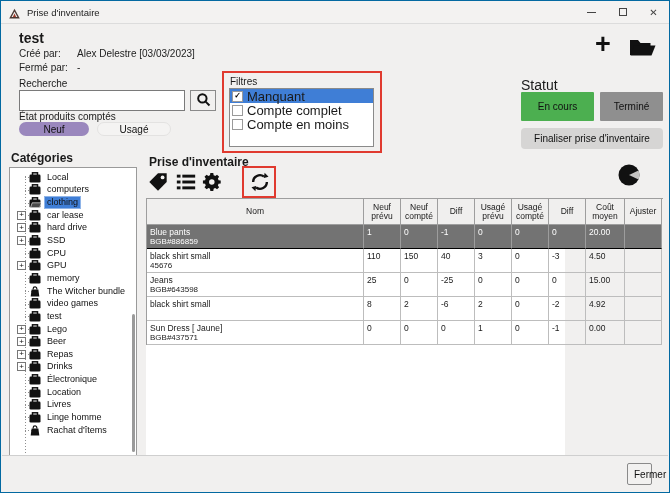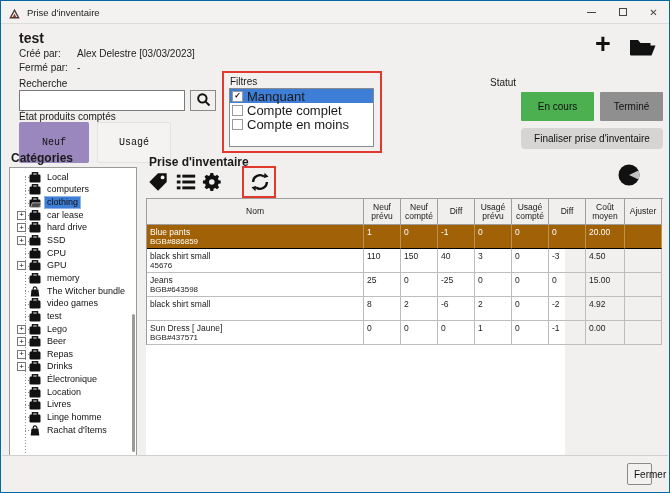--- a/index.html
+++ b/index.html
@@ -26,39 +26,39 @@
 
   
   #search-label{position:absolute;left:18px;top:77px;font-size:10px}
   #search-input{position:absolute;left:18px;top:89px;width:166px;height:21px;border:1px solid #7a7a7a;
                 background:#fff;font-size:10px;padding:0 4px;box-sizing:border-box;font-family:"Liberation Sans",sans-serif}
   #search-btn{position:absolute;left:189px;top:89px;width:26px;height:21px;background:#f1f0ef;
               border:1px solid #8a8a8a;display:flex;align-items:center;justify-content:center;box-sizing:border-box}
 
   
   #state-label{position:absolute;left:18px;top:110px;font-size:10px}
-  .pill{position:absolute;top:121px;height:41px;border-radius:2px;font-size:10px;display:flex;
-        align-items:center;justify-content:center;border:none;font-family:Liberation Mono, monospace}
+  .pill{position:absolute;top:121px;height:14px;border-radius:8px;font-size:10px;display:flex;
+        align-items:center;justify-content:center;border:none;font-family:Liberation Sans, sans-serif}
   #btn-neuf{left:18px;width:70px;background:#9a87bd;color:#111}
   #btn-usage{left:96px;width:74px;background:#f4f3f2;color:#111;border:1px solid #e3e2e1}
 
   
   #filters-annotation{position:absolute;left:221px;top:70px;width:160px;height:82px;
                       border:2px solid #e03a2f;box-sizing:border-box;pointer-events:none}
   #filters-label{position:absolute;left:229px;top:75px;font-size:10px}
   #filters-box{position:absolute;left:228px;top:87px;width:145px;height:59px;background:#fff;
                border:1px solid #8a8a8a;box-sizing:border-box;overflow:hidden}
   .fitem{height:14.4px;display:flex;align-items:center;font-size:13px;padding-left:2px}
   .fitem.selected{background:#3f7ed6}
   .cbx{width:9px;height:9px;border:1px solid #9a9a9a;background:#fff;margin-right:4px;
        display:flex;align-items:center;justify-content:center;flex:0 0 auto}
   .cbx.checked::before{content:"✓";font-size:8px;font-weight:bold;color:#000;line-height:8px}
 
   
-  #status-label{position:absolute;left:489px;top:76px;font-size:10px}
+  #status-label{position:absolute;left:520px;top:76px;font-size:14px}
   .status-btn{position:absolute;top:91px;height:29px;border-radius:1px;font-size:10px;
               display:flex;align-items:center;justify-content:center;border:none;color:#111;
               font-family:"Liberation Sans",sans-serif}
   #btn-encours{left:520px;width:73px;background:#4caf50}
   #btn-termine{left:599px;width:63px;background:#8f8f8f}
   #btn-finaliser{position:absolute;left:520px;top:127px;width:142px;height:21px;border-radius:4px;
                  background:#d6d5d4;border:none;font-size:10px;color:#111;font-family:"Liberation Sans",sans-serif}
 
   
   #add-btn{position:absolute;left:589px;top:29px;width:26px;height:28px;font-size:27px;font-weight:bold;
@@ -100,21 +100,21 @@
   #grid{position:absolute;left:0;top:0;width:517px;border-left:1px solid #9e9e9e;border-top:1px solid #9e9e9e;box-sizing:border-box}
   .grid-row{display:grid;grid-template-columns:217px 37px 37px 37px 37px 37px 37px 39px 37px}
   .hcell{background:#f0efee;border-right:1px solid #9e9e9e;border-bottom:1px solid #9e9e9e;
          font-size:8.5px;display:flex;align-items:center;justify-content:center;text-align:center;
          height:26px;box-sizing:border-box;line-height:9px;padding:0 1px}
   .cell{border-right:1px solid #bdbdbd;border-bottom:1px solid #bdbdbd;height:24px;box-sizing:border-box;
         font-size:8.5px;padding:2px 3px;overflow:hidden}
   .name-cell{display:flex;flex-direction:column;justify-content:flex-start}
   .nm{line-height:10px}
   .code{font-size:8px;line-height:10px}
-  .trow2.selected .cell{background:#a16207;color:#fff;border-right:1px solid rgba(255,255,255,.3);border-bottom:1px solid #000}
+  .trow2.selected .cell{background:#737373;color:#fff;border-right:1px solid rgba(255,255,255,.3);border-bottom:1px solid #000}
 
   
   #footer{position:absolute;left:1px;right:1px;bottom:1px;height:35px;background:#f1f0ef;border-top:1px solid #cfcfcf}
   #close-btn{position:absolute;right:16px;top:7px;width:25px;height:22px;background:#f2f1f0;
              border:1px solid #8a8a8a;border-radius:2px;font-size:10px;color:#111;font-family:"Liberation Sans",sans-serif}
 </style>
 </head>
 <body>
 
 <svg width="0" height="0" style="position:absolute">

